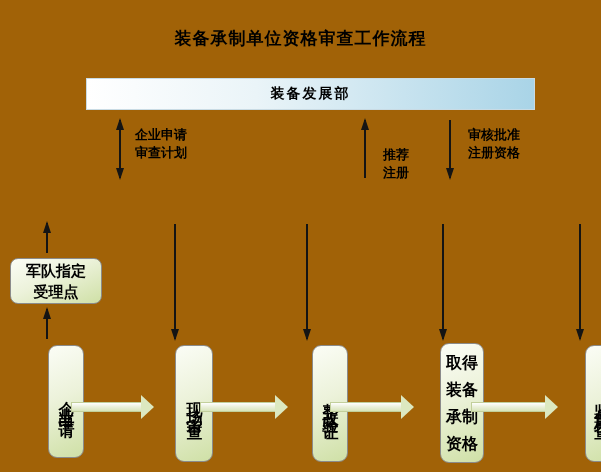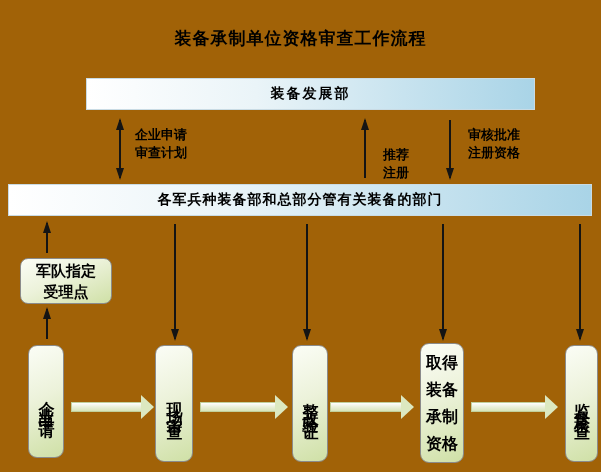--- a/index.html
+++ b/index.html
@@ -36,23 +36,23 @@
     line-height:1.4; white-space:pre-line;
   }
 
   
   .gbox {
     position:absolute; border:1px solid #8b8b8b; border-radius:9px;
     background:linear-gradient(155deg,#fbfdf6 0%,#ecf2da 45%,#cfe0a6 100%);
     display:flex; align-items:center; justify-content:center;
     font-weight:bold;
   }
-  #left-box { left:20px; top:258px; width:92px; height:46px;
+  #left-box { left:10px; top:258px; width:92px; height:46px;
     font-size:15px; text-align:center; white-space:pre-line; line-height:1.4; border-radius:8px; }
-  .pbox { top:345px; height:117px; font-size:16px; }
+  .pbox { top:345px; height:117px; font-size:16px;margin-left:20px; }
   #pbox-0 { left:28px;  width:36px; height:113px; }
   #pbox-1 { left:155px; width:38px; }
   #pbox-2 { left:292px; width:36px; }
   #pbox-3 { left:420px; width:44px; top:343px; height:120px; }
   #pbox-4 { left:565px; width:33px; }
   .vtext { writing-mode:vertical-lr; text-orientation:upright; letter-spacing:7px; }
   .wrap2 { width:33px; word-break:break-all; line-height:1.7; text-align:center; }
 
   
   .barrow { position:absolute; top:395px; height:24px; }
@@ -89,23 +89,20 @@
   <div class="edge-label" style="left:383px; top:126px;margin-top:20px;">推荐
 注册</div>
 
   <div class="varrow" style="left:445px; top:118px; height:62px;">
     <i class="line"></i>
       <i class="head down"></i>
   </div>
   <div class="edge-label" style="left:468px; top:126px;">审核批准
 注册资格</div>
 
-  <div class="hbar" id="bar-mid">
-    <span>各军兵种装备部和总部分管有关装备的部门</span>
-  </div>
 
   <div class="varrow" style="left:42px; top:221px; height:34px;">
     <i class="line"></i>
       <i class="head up"></i>
   </div>
   <div class="gbox" id="left-box">
     <span>军队指定
 受理点</span>
   </div>
   <div class="varrow" style="left:42px; top:307px; height:34px;">

